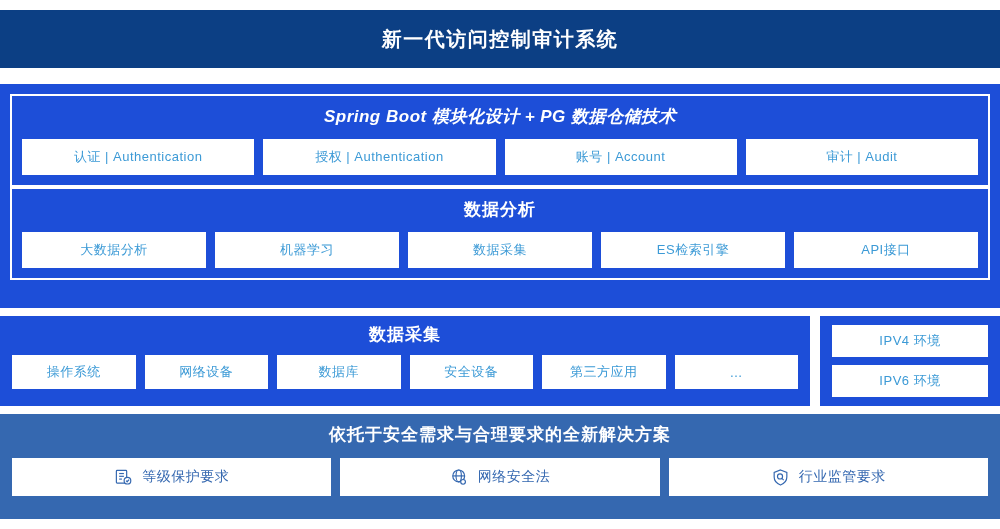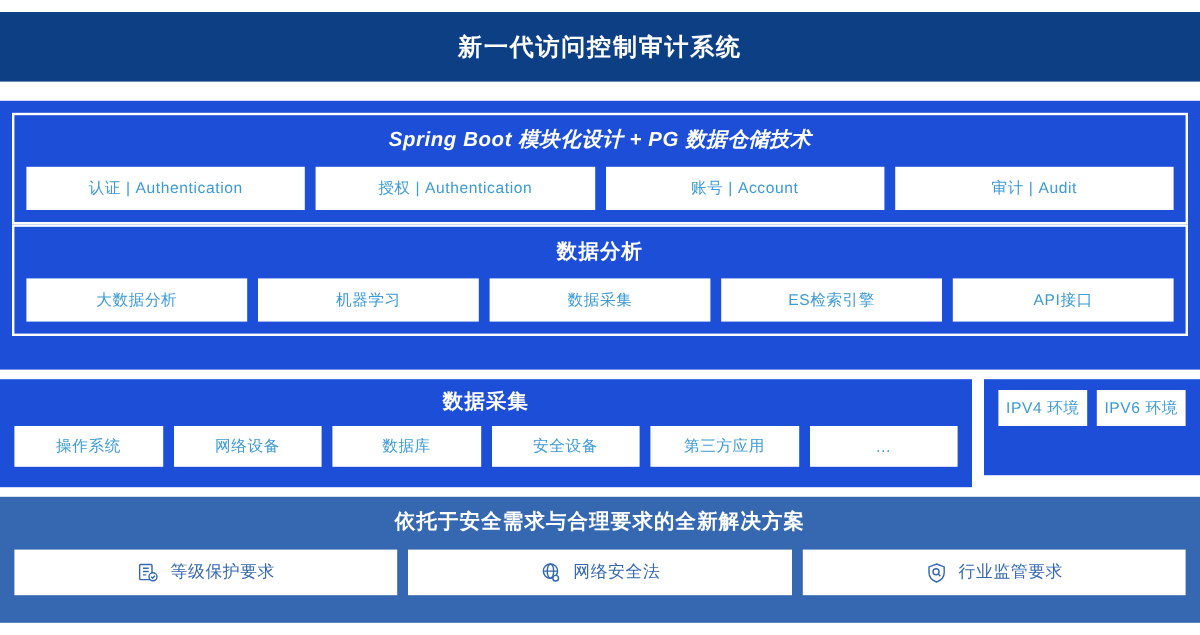--- a/index.html
+++ b/index.html
@@ -51,23 +51,23 @@
   
   #arch-panel { left: 0; top: 84px; width: 1000px; height: 224px; padding: 10px; }
   #arch-panel .inner-box + .inner-box { }
 
   
   #collect-panel { left: 0; top: 316px; width: 810px; height: 90px; padding: 6px 12px 12px 12px; }
   #collect-panel .box-title { margin-bottom: 7px; }
   #collect-panel .card { height: 34px; }
 
   #env-panel {
-    left: 820px; top: 316px; width: 180px; height: 80px;
+    left: 820px; top: 316px; width: 180px; height: 90px;
     padding: 9px 12px;
-    display: flex; flex-direction: row; justify-content: center; gap: 8px;
+    display: flex; flex-direction: column; justify-content: center; gap: 8px;
   }
   #env-panel .card { height: 30px; font-size: 13px; }
 
   
   #solution-panel {
     left: 0; top: 414px; width: 1000px; height: 105px;
     background: #3568b0; padding: 8px 12px 12px 12px;
   }
   #solution-panel .box-title { font-size: 17px; margin-bottom: 10px; }
   #solution-panel .card {

